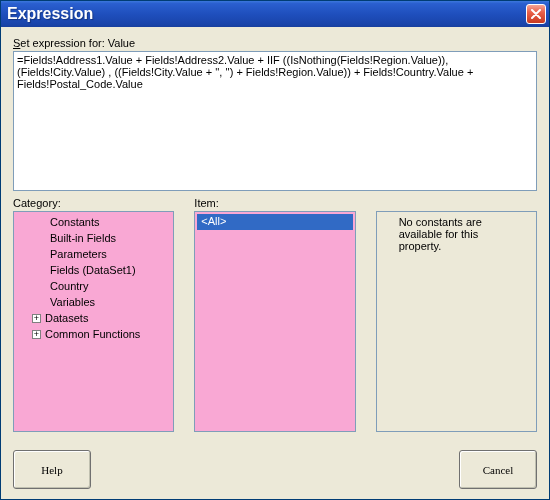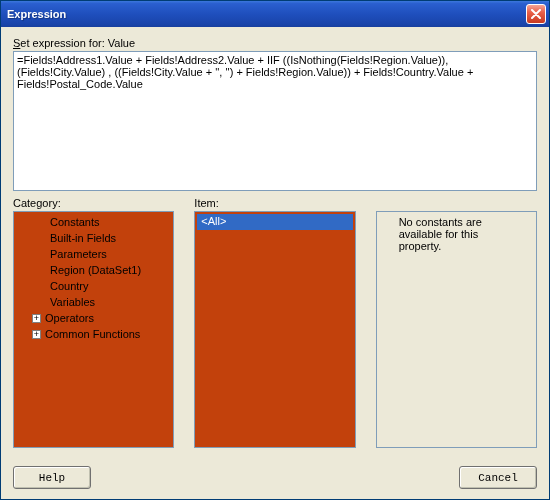--- a/index.html
+++ b/index.html
@@ -21,21 +21,21 @@
     height: 26px;
     background: linear-gradient(to bottom, #3b77dd 0%, #2a5fcf 10%, #1f4fbd 50%, #1944aa 90%, #173f9e 100%);
     display: flex;
     align-items: center;
     padding: 0 3px 0 6px;
     color: #fff;
   }
   .titlebar .title {
     flex: 1;
     font-weight: bold;
-    font-size: 11px;
+    font-size: 16px;
     text-shadow: 1px 1px 1px rgba(0,0,0,0.3);
   }
   .close-btn {
     width: 20px;
     height: 20px;
     background: linear-gradient(to bottom, #f6a496 0%, #e9614a 40%, #c83a20 100%);
     border: 1px solid #fff;
     border-radius: 3px;
     display: flex;
     align-items: center;
@@ -72,21 +72,21 @@
   }
   .col {
     display: flex;
     flex-direction: column;
     flex: 1;
     min-width: 0;
   }
   .col.desc { flex: 1; }
   .panel {
     flex: 1;
-    background: #c2410c;
+    background: #f9a8d4;
     border: 1px solid #7f9db9;
     overflow: auto;
     padding: 2px;
   }
   .tree-item {
     display: flex;
     align-items: center;
     height: 16px;
     padding-left: 2px;
     white-space: nowrap;
@@ -131,22 +131,22 @@
     padding: 4px 22px;
     color: #000;
   }
   .footer {
     padding: 8px 12px 10px 12px;
     display: flex;
     align-items: center;
   }
   .btn {
     min-width: 78px;
-    height: 23px;
-    font-family: Liberation Mono, monospace;
+    height: 39px;
+    font-family: Liberation Serif, serif;
     font-size: 11px;
     background: #ece9d8;
     border: 1px solid #707070;
     border-radius: 3px;
     box-shadow: inset 1px 1px 0 #fff, inset -1px -1px 0 #c0c0b0;
     cursor: pointer;
   }
   .footer .spacer { flex:1; }
   .footer .btn + .btn { margin-left: 4px; }
 </style>
@@ -184,36 +184,36 @@
               <span class="tree-label">Built-in Fields</span>
             </div>
             <div class="tree-item">
               <span class="tree-lines" style="padding-left: 10px;">&nbsp;&nbsp;&nbsp;&nbsp;</span>
               <span style="color: rgb(128, 128, 128); margin-right: 2px;"></span>
               <span class="tree-label">Parameters</span>
             </div>
             <div class="tree-item">
               <span class="tree-lines" style="padding-left: 10px;">&nbsp;&nbsp;&nbsp;&nbsp;</span>
               <span style="color: rgb(128, 128, 128); margin-right: 2px;"></span>
-              <span class="tree-label">Region (DataSet1)</span>
+              <span class="tree-label">Fields (DataSet1)</span>
             </div>
             <div class="tree-item">
               <span class="tree-lines" style="padding-left: 10px;">&nbsp;&nbsp;&nbsp;&nbsp;</span>
               <span style="color: rgb(128, 128, 128); margin-right: 2px;"></span>
               <span class="tree-label">Country</span>
             </div>
             <div class="tree-item">
               <span class="tree-lines" style="padding-left: 10px;">&nbsp;&nbsp;&nbsp;&nbsp;</span>
               <span style="color: rgb(128, 128, 128); margin-right: 2px;"></span>
               <span class="tree-label">Variables</span>
             </div>
             <div class="tree-item">
               <span class="tree-lines" style="width: 14px;"></span>
               <span class="expander">+</span>
-              <span class="tree-label">Operators</span>
+              <span class="tree-label">Datasets</span>
             </div>
             <div class="tree-item">
               <span class="tree-lines" style="width: 14px;"></span>
               <span class="expander">+</span>
               <span class="tree-label">Common Functions</span>
             </div>
           </div>
       </div>
       <div class="col">
         <div class="label">Item:</div>

